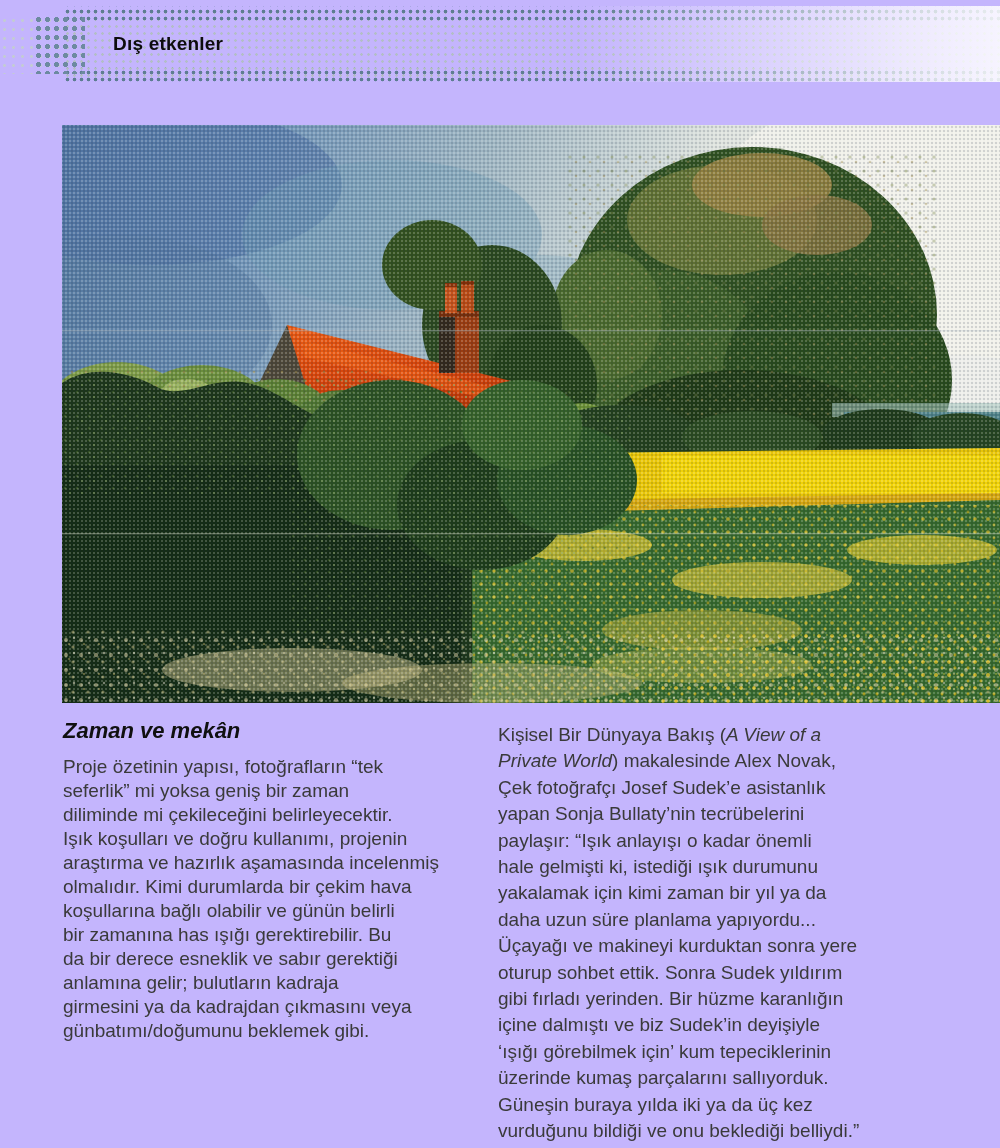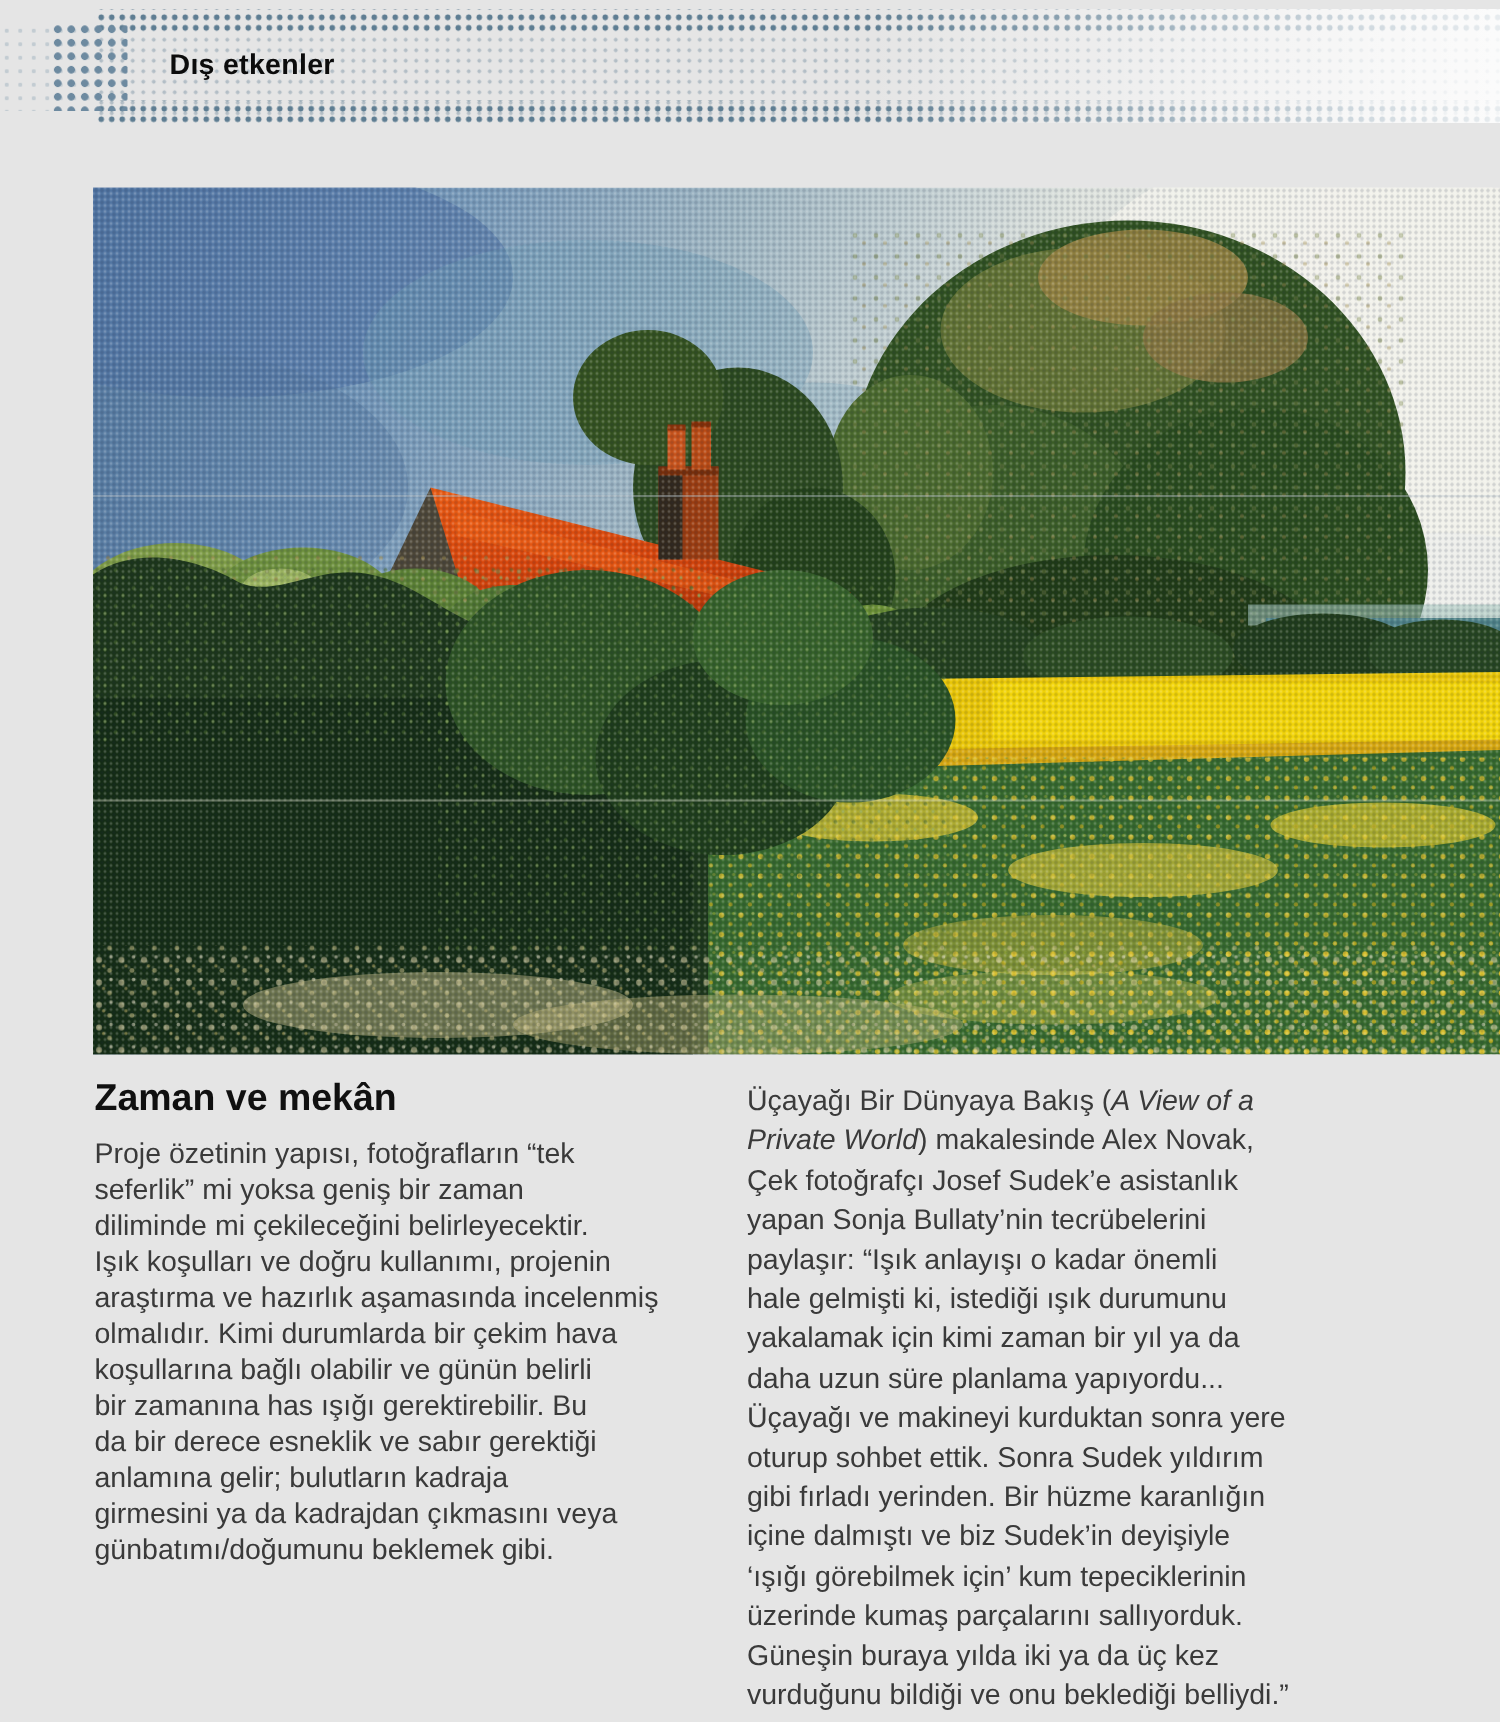--- a/index.html
+++ b/index.html
@@ -1,17 +1,17 @@
 <!DOCTYPE html>
 <html><head>
 <meta charset="utf-8">
 <style>
   html,body { margin:0; padding:0; background:#ffffff; }
   .page {
-    position:relative; width:1000px; height:1148px; background:#e5e5e5;
+    position:relative; width:1000px; height:1148px; background:#c4b5fd;
     font-family:"Liberation Sans", sans-serif; overflow:hidden;
   }
 
   
   .header-band {
     position:absolute; left:63px; top:8px; width:937px; height:72px;
     background-image: radial-gradient(circle, #b3bec6 1.1px, rgba(179,190,198,0) 1.5px);
     background-size:7px 7px; background-position:1px 1px;
   }
   .band-edge {
@@ -49,21 +49,21 @@
       radial-gradient(rgba(25,35,65,0.15) 0.9px, rgba(25,35,65,0) 1.4px),
       radial-gradient(rgba(255,255,255,0.20) 0.8px, rgba(255,255,255,0) 1.2px);
     background-size:4px 4px, 4px 4px;
     background-position:0 0, 2px 2px;
   }
 
   
   .col { position:absolute; color:#3a3a3a; font-size:19px; }
   .col p { margin:0; white-space:pre-line; }
   .col-left  { left:63px;  top:718px; width:432px; }
-  .col-left h2 { margin:0 0 11px 0; font-size:25px; font-weight:bold; color:#101010; }
+  .col-left h2 { margin:0 0 11px 0; font-size:22px; font-weight:bold; color:#101010;font-style:italic; }
   .col-left p  { line-height:24px; }
   .col-right { left:498px; top:722px; width:448px; }
   .col-right p { line-height:26.4px; }
   .col-right em { font-style:italic; }
 </style>
 </head>
 <body>
 
 <div class="page">
 
@@ -245,21 +245,21 @@
 olmalıdır. Kimi durumlarda bir çekim hava
 koşullarına bağlı olabilir ve günün belirli
 bir zamanına has ışığı gerektirebilir. Bu
 da bir derece esneklik ve sabır gerektiği
 anlamına gelir; bulutların kadraja
 girmesini ya da kadrajdan çıkmasını veya
 günbatımı/doğumunu beklemek gibi.</p>
   </section>
 
   <section class="col col-right">
-    <p><span>Üçayağı Bir Dünyaya Bakış (</span><em>A View of a
+    <p><span>Kişisel Bir Dünyaya Bakış (</span><em>A View of a
 Private World</em><span>) makalesinde Alex Novak,
 Çek fotoğrafçı Josef Sudek’e asistanlık
 yapan Sonja Bullaty’nin tecrübelerini
 paylaşır: “Işık anlayışı o kadar önemli
 hale gelmişti ki, istediği ışık durumunu
 yakalamak için kimi zaman bir yıl ya da
 daha uzun süre planlama yapıyordu...
 Üçayağı ve makineyi kurduktan sonra yere
 oturup sohbet ettik.  Sonra Sudek yıldırım
 gibi fırladı yerinden. Bir hüzme karanlığın

